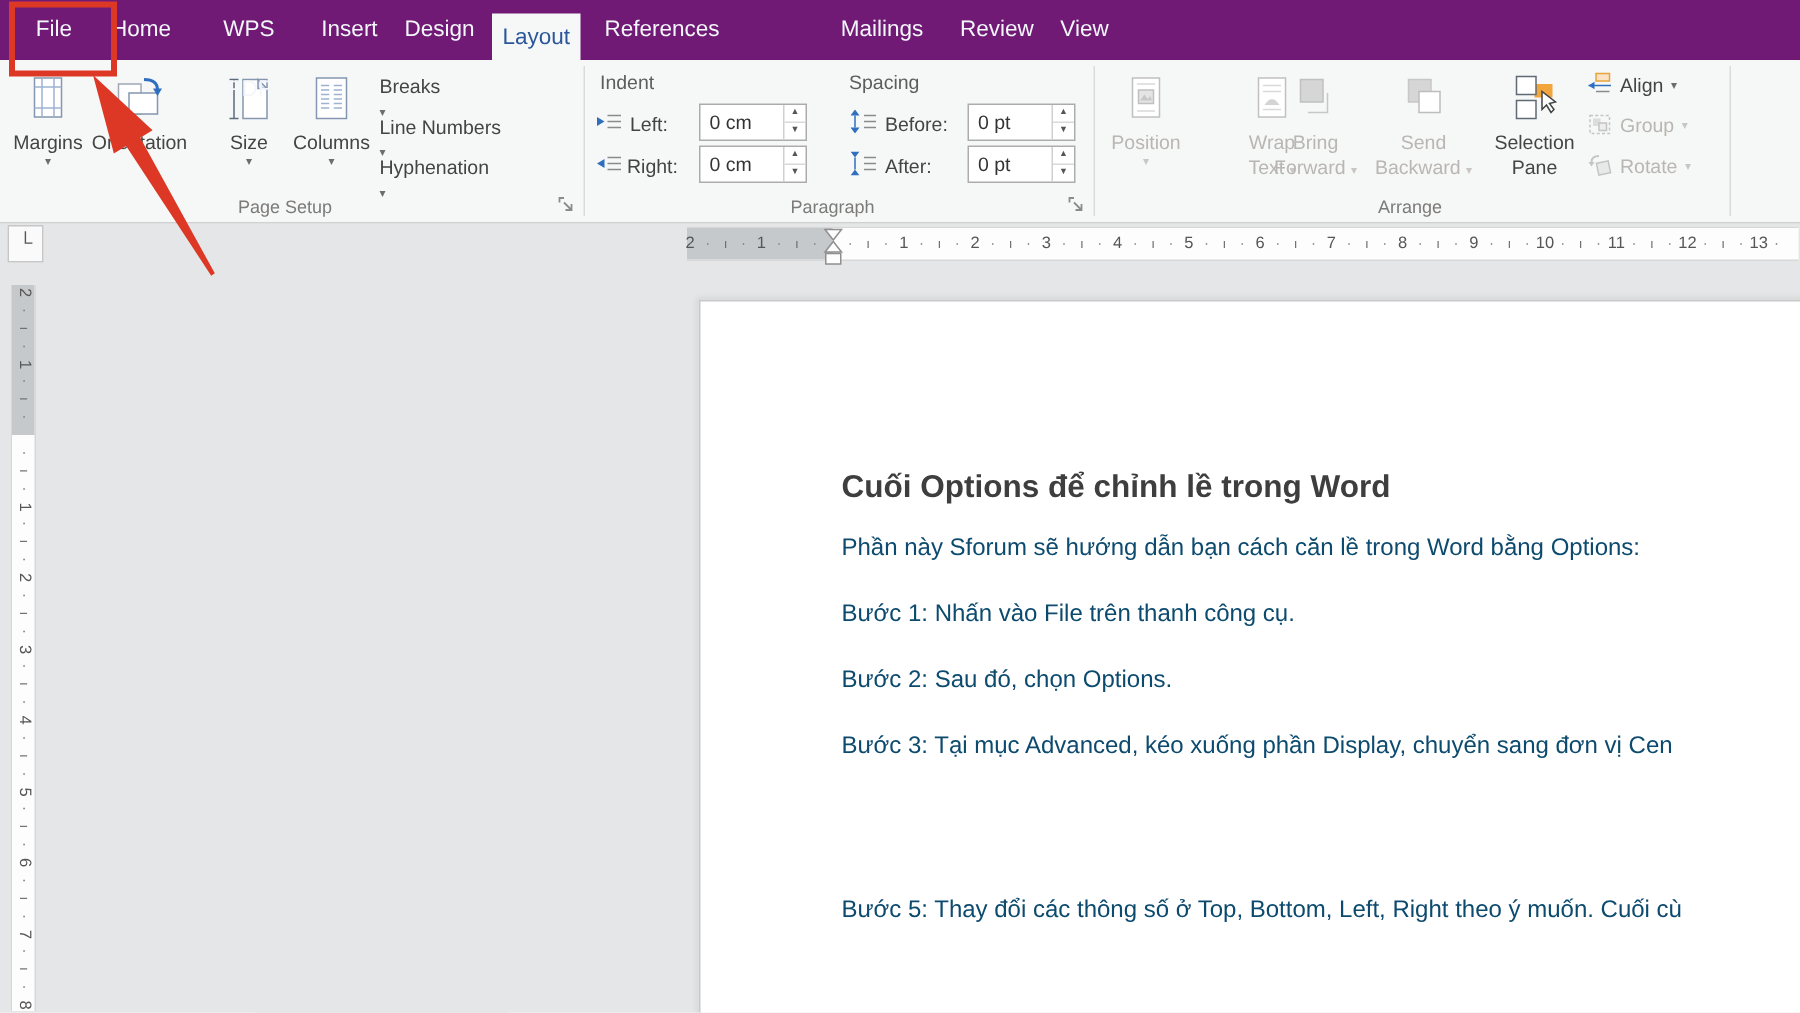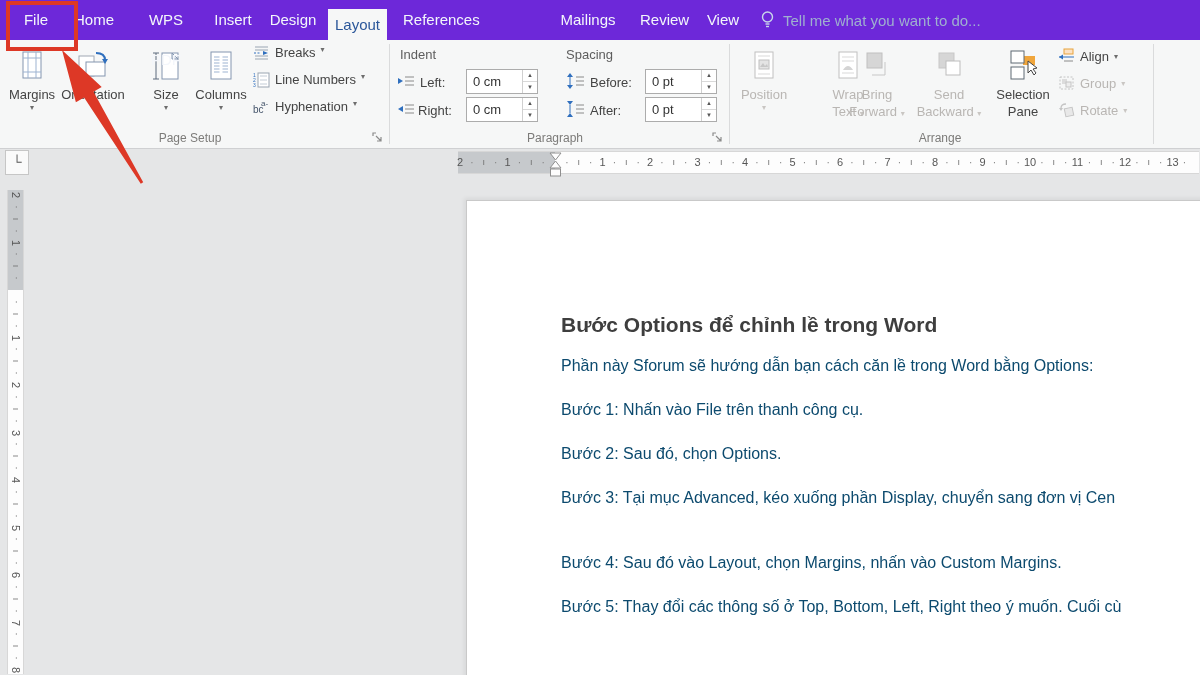--- a/index.html
+++ b/index.html
@@ -1,21 +1,21 @@
 <!DOCTYPE html>
 <html><head>
 <meta charset="utf-8">
 <style>
   html,body{margin:0;padding:0;}
   #app{position:relative;width:1200px;height:675px;overflow:hidden;
        background:#e5e6e7;font-family:"Liberation Sans","DejaVu Sans",sans-serif;
        -webkit-font-smoothing:antialiased;}
 
   
-  .tabbar{position:absolute;left:0;top:0;width:1200px;height:40px;background:#6d28d9;z-index:5;}
+  .tabbar{position:absolute;left:0;top:0;width:1200px;height:40px;background:#701a75;z-index:5;}
   .tab{position:absolute;top:0;height:40px;line-height:40px;text-align:center;
        color:#f3f6fb;font-size:15px;cursor:default;}
   .tab.active{top:9px;height:31px;line-height:31px;background:#f6f7f7;color:#2b579a;}
   .tellme{position:absolute;left:760px;top:0;height:40px;display:flex;align-items:center;gap:8px;
           color:#9fb0cf;font-size:15px;}
 
   
   .ribbon{position:absolute;left:0;top:40px;width:1200px;height:108px;background:#f6f7f7;
           border-bottom:1px solid #cfd0d2;z-index:4;}
   .vsep{position:absolute;top:4px;height:100px;width:1px;background:#dadbdc;}
@@ -23,21 +23,21 @@
   .launcher{position:absolute;top:90px;width:14px;height:14px;}
 
   .bigbtn{position:absolute;top:2px;height:104px;text-align:center;}
   .bigbtn .bicon{height:40px;display:flex;align-items:center;justify-content:center;padding-top:4px;}
   .bigbtn .blabel{font-size:13px;color:#444;line-height:17px;}
   .bigbtn .caret{display:block;font-size:8px;color:#6d6d6d;line-height:10px;}
   .bigbtn.dis .blabel{color:#b9b6b3;}
   .bigbtn.dis .caret{color:#c9c6c3;}
 
   .menubtn{position:absolute;left:253px;height:22px;display:flex;gap:5px;
-           font-size:13px;color:#444;white-space:nowrap;}
+           font-size:13px;color:#444;white-space:nowrap;flex-direction:column;}
   .menubtn .caret{font-size:8px;color:#6d6d6d;}
 
   .sidebtn{position:absolute;left:1058px;height:22px;display:flex;align-items:center;gap:5px;
            font-size:13px;color:#444;white-space:nowrap;}
   .sidebtn .caret{font-size:8px;color:#6d6d6d;}
   .sidebtn.dis{color:#b9b6b3;}
   .sidebtn.dis .caret{color:#c9c6c3;}
 
   .seclabel{position:absolute;font-size:13px;color:#5d5d5d;}
   .slabel{position:absolute;font-size:13px;color:#444;}
@@ -85,28 +85,20 @@
     <div class="tab" style="left:8px;width:56px">File</div>
     <div class="tab" style="left:72px;width:44px">Home</div>
     <div class="tab" style="left:136px;width:60px">WPS PDF</div>
     <div class="tab" style="left:211px;width:44px">Insert</div>
     <div class="tab" style="left:268px;width:50px">Design</div>
     <div class="tab active" style="left:328px;width:59px">Layout</div>
     <div class="tab" style="left:403px;width:72px">References</div>
     <div class="tab" style="left:556px;width:64px">Mailings</div>
     <div class="tab" style="left:640px;width:46px">Review</div>
     <div class="tab" style="left:704px;width:38px">View</div>
-    <div class="tellme">
-      <svg width="15" height="20" viewBox="0 0 15 20">
-        <circle cx="7.5" cy="7" r="5" fill="none" stroke="#c9d6ea" stroke-width="1.4"></circle>
-        <line x1="5.5" y1="14" x2="9.5" y2="14" stroke="#c9d6ea" stroke-width="1.4"></line>
-        <line x1="6" y1="16.5" x2="9" y2="16.5" stroke="#c9d6ea" stroke-width="1.4"></line>
-      </svg>
-      <span>Tell me what you want to do...</span>
-    </div>
   </div>
 
   <div class="ribbon">
 
     <div class="bigbtn" style="left:6px;width:52px">
       <div class="bicon">
         <svg width="30" height="32" viewBox="0 0 30 32">
           <rect x="6" y="2" width="18" height="26" fill="#fff" stroke="#8496b0"></rect>
           <line x1="11" y1="2" x2="11" y2="28" stroke="#9db3d1"></line>
           <line x1="19" y1="2" x2="19" y2="28" stroke="#9db3d1"></line>
@@ -518,26 +510,25 @@
       <span class="rd" style="top: 373.1px;">·</span>
       <span class="rd" style="top: 396.9px;">·</span>
       <span class="rt" style="top: 408.8px;">ı</span>
       <span class="rd" style="top: 420.6px;">·</span>
       <span class="rd" style="top: 444.4px;">·</span>
       <span class="rt" style="top: 456.3px;">ı</span>
       <span class="rd" style="top: 468.1px;">·</span>
     </div>
 
   <div class="page">
-    <div class="doc-heading">Bước Options để chỉnh lề trong Word</div>
+    <div class="doc-heading">Cuối Options để chỉnh lề trong Word</div>
     <div class="docline" style="top:156px">Phần này Sforum sẽ hướng dẫn bạn cách căn lề trong Word bằng Options:</div>
     <div class="docline" style="top:200px">Bước 1: Nhấn vào File trên thanh công cụ.</div>
     <div class="docline" style="top:244px">Bước 2: Sau đó, chọn Options.</div>
     <div class="docline" style="top:288px">Bước 3: Tại mục Advanced, kéo xuống phần Display, chuyển sang đơn vị Cen</div>
-    <div class="docline" style="top:353px">Bước 4: Sau đó vào Layout, chọn Margins, nhấn vào Custom Margins.</div>
     <div class="docline" style="top:397px">Bước 5: Thay đổi các thông số ở Top, Bottom, Left, Right theo ý muốn. Cuối cù</div>
   </div>
 
   <div class="red-rect"></div>
   <svg class="red-arrow" width="200" height="220" viewBox="0 0 200 220">
     <polygon points="62,50 101.7,86.9 93.5,91.8 143.2,182.2 140.8,183.8 84.1,97.4 75.9,102.3" fill="#dd3826"></polygon>
   </svg>
 
 </div>
 

